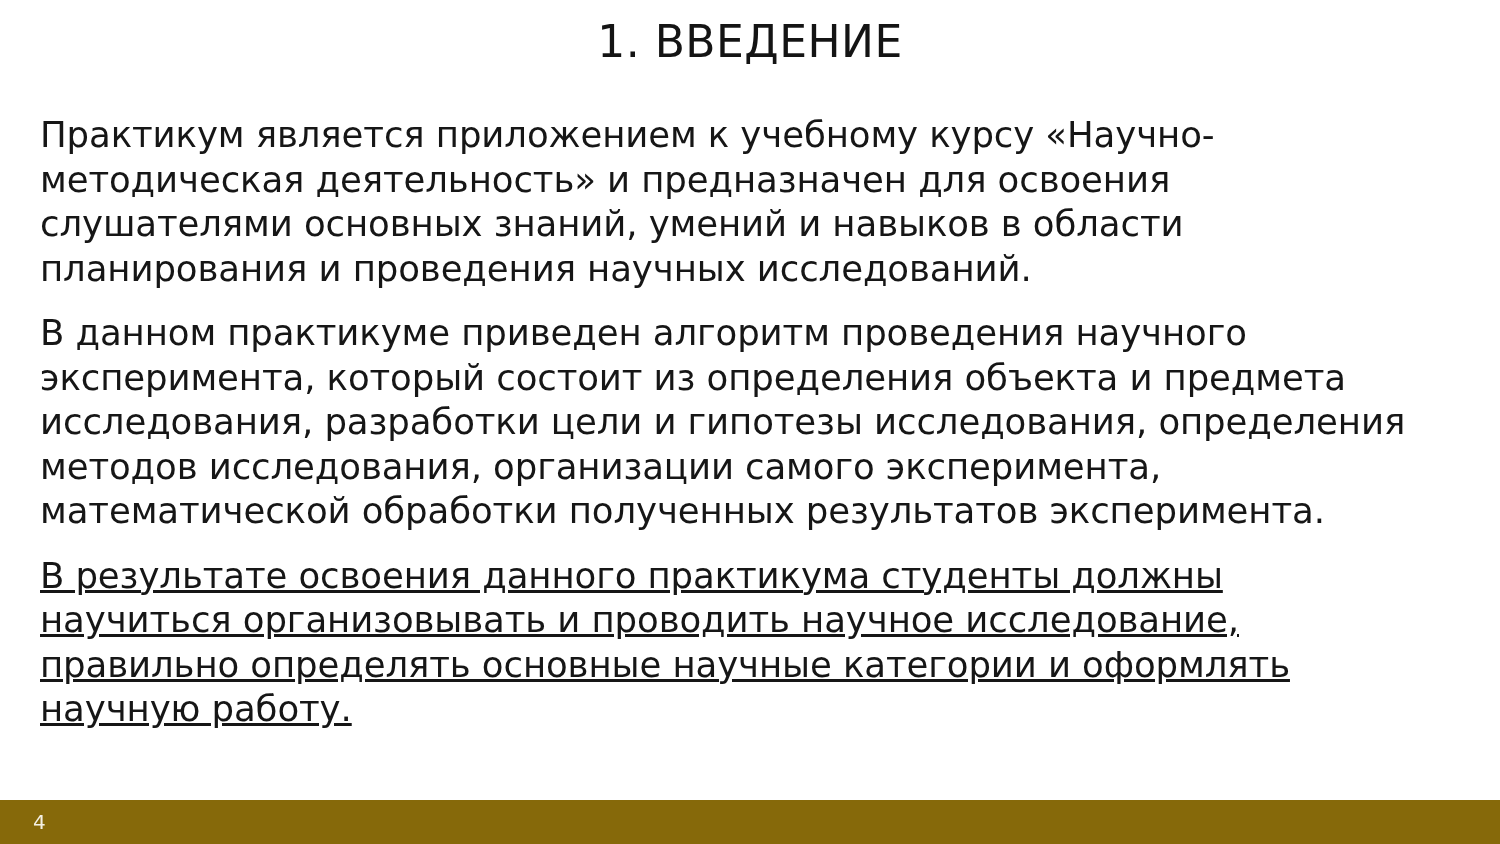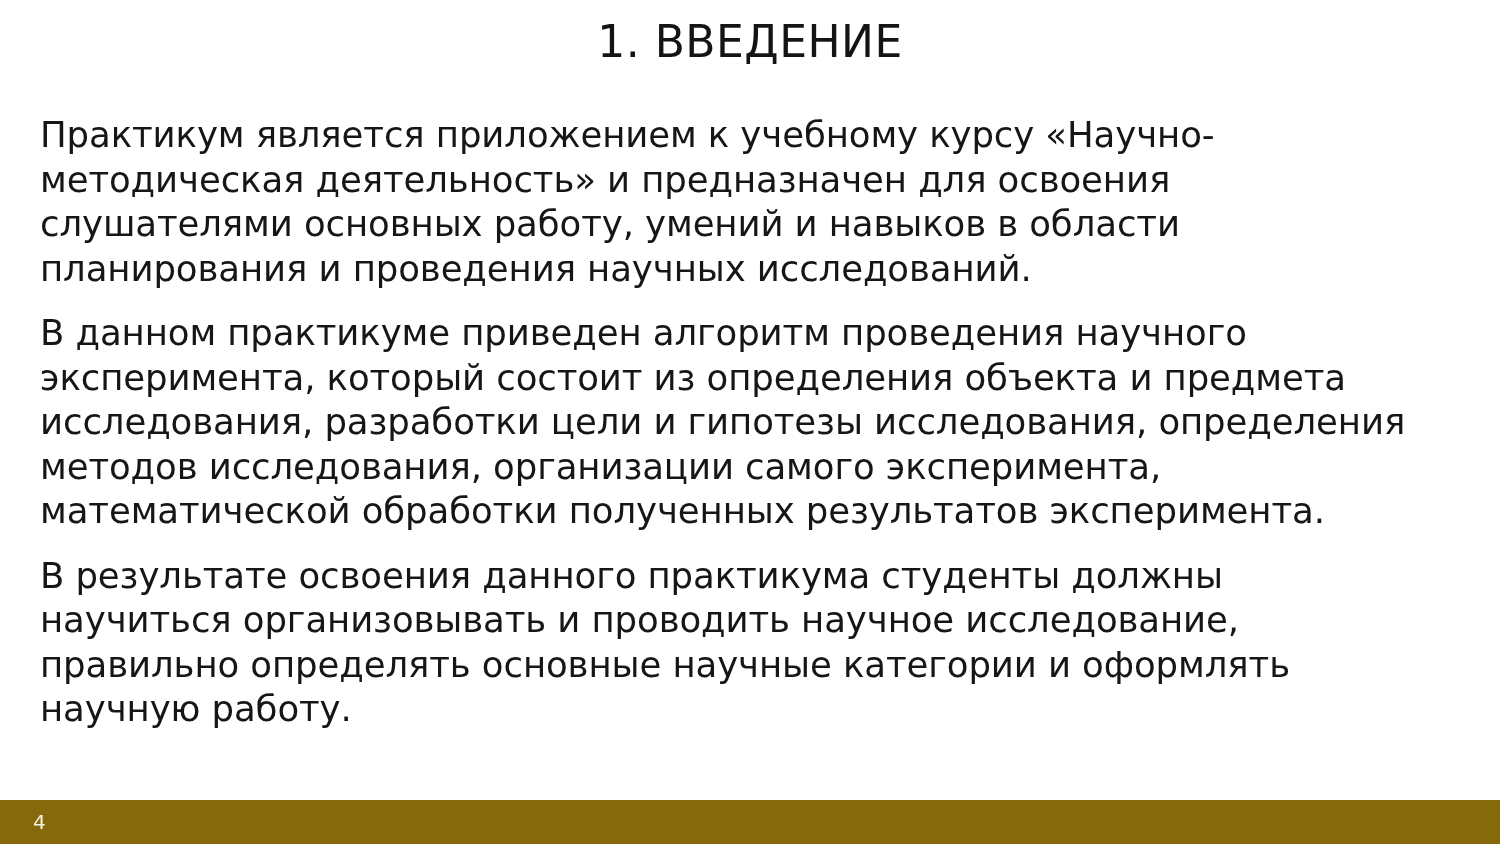--- a/index.html
+++ b/index.html
@@ -47,20 +47,21 @@
     line-height: 44.5px;
     color: #161616;
     margin: 0 0 20px 0;
     font-weight: 400;
     text-align: left;
     letter-spacing: -0.1px;
   }
 
   .para:last-child {
     margin-bottom: 0;
+    text-decoration: underline;
   }
 
   .p1 { width: 1230px; }
   .p2 { width: 1424px; }
   .p3 { width: 1330px; }
 
   .footer-bar {
     position: absolute;
     left: 0;
     right: 0;
@@ -80,21 +81,21 @@
   }
 </style>
 </head>
 <body>
 
 <div class="slide">
 
   <div class="slide-title">1. ВВЕДЕНИЕ</div>
 
   <div class="body-block">
-    <p class="para p1">Практикум является приложением к учебному курсу «Научно-методическая деятельность» и предназначен для освоения слушателями основных работу, умений и навыков в области планирования и проведения научных исследований.</p>
+    <p class="para p1">Практикум является приложением к учебному курсу «Научно-методическая деятельность» и предназначен для освоения слушателями основных знаний, умений и навыков в области планирования и проведения научных исследований.</p>
     <p class="para p2">В данном практикуме приведен алгоритм проведения научного эксперимента, который состоит из определения объекта и предмета исследования, разработки цели и гипотезы исследования, определения методов исследования, организации самого эксперимента, математической обработки полученных результатов эксперимента.</p>
     <p class="para p3">В результате освоения данного практикума студенты должны научиться организовывать и проводить научное исследование, правильно определять основные научные категории и оформлять научную работу.</p>
   </div>
 
   <div class="footer-bar"></div>
 
   <div class="page-number">4</div>
 
 </div>
 

